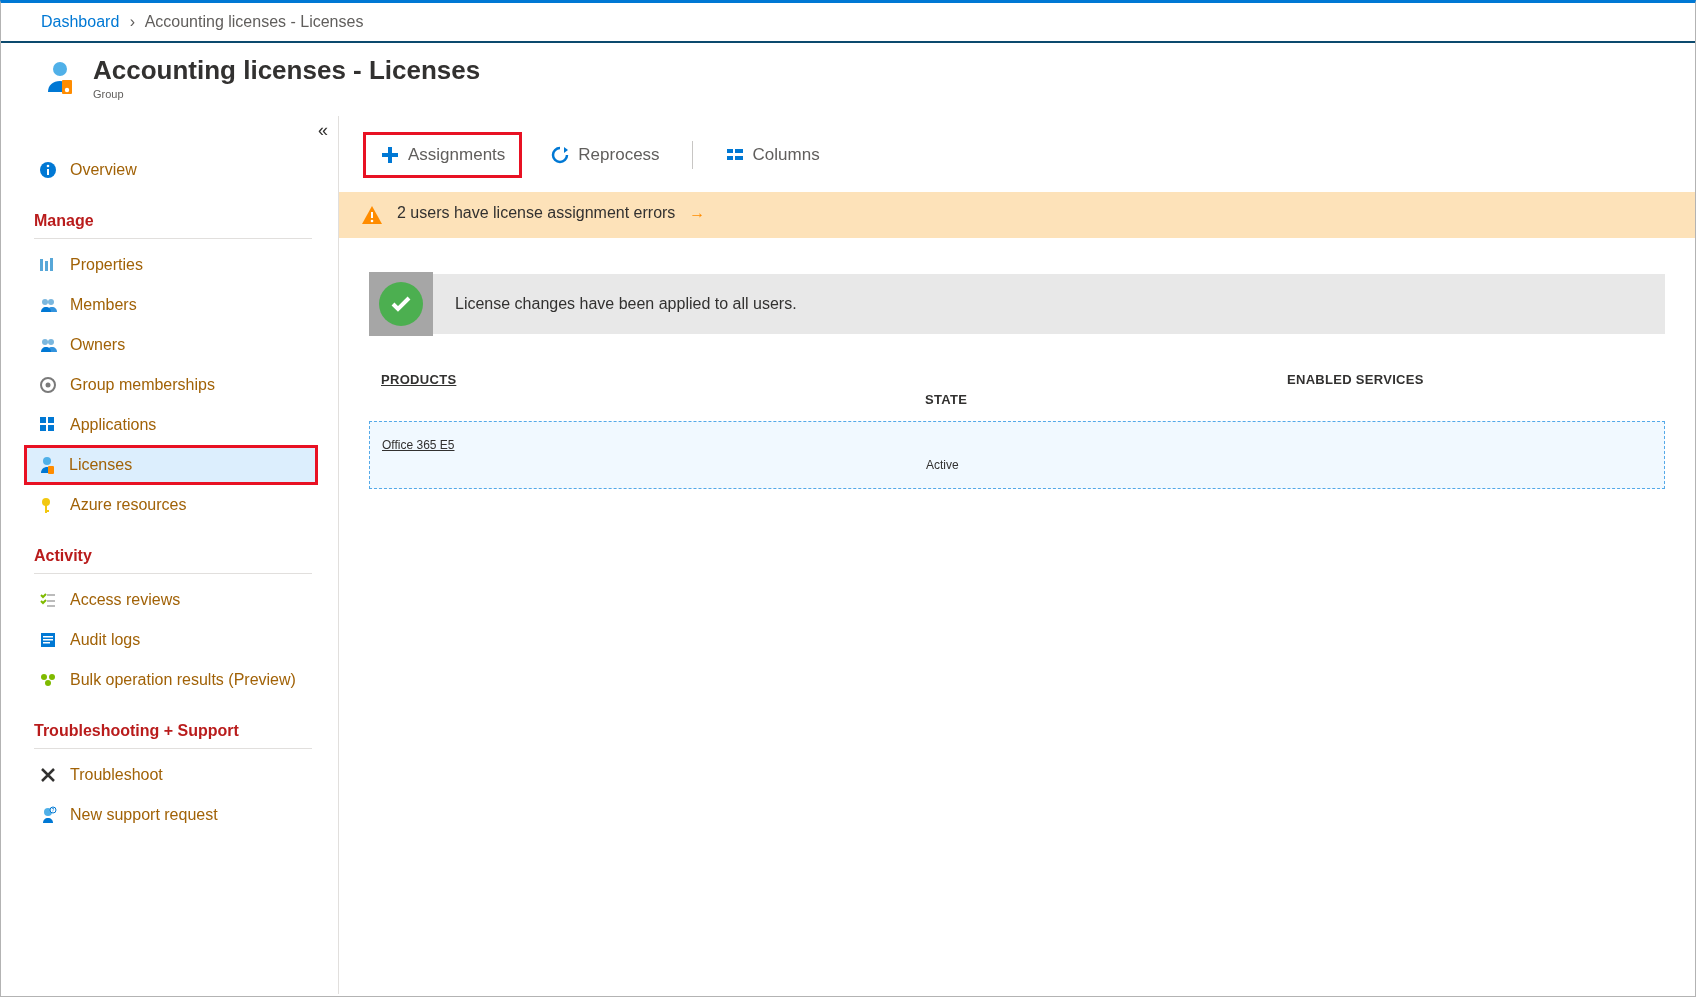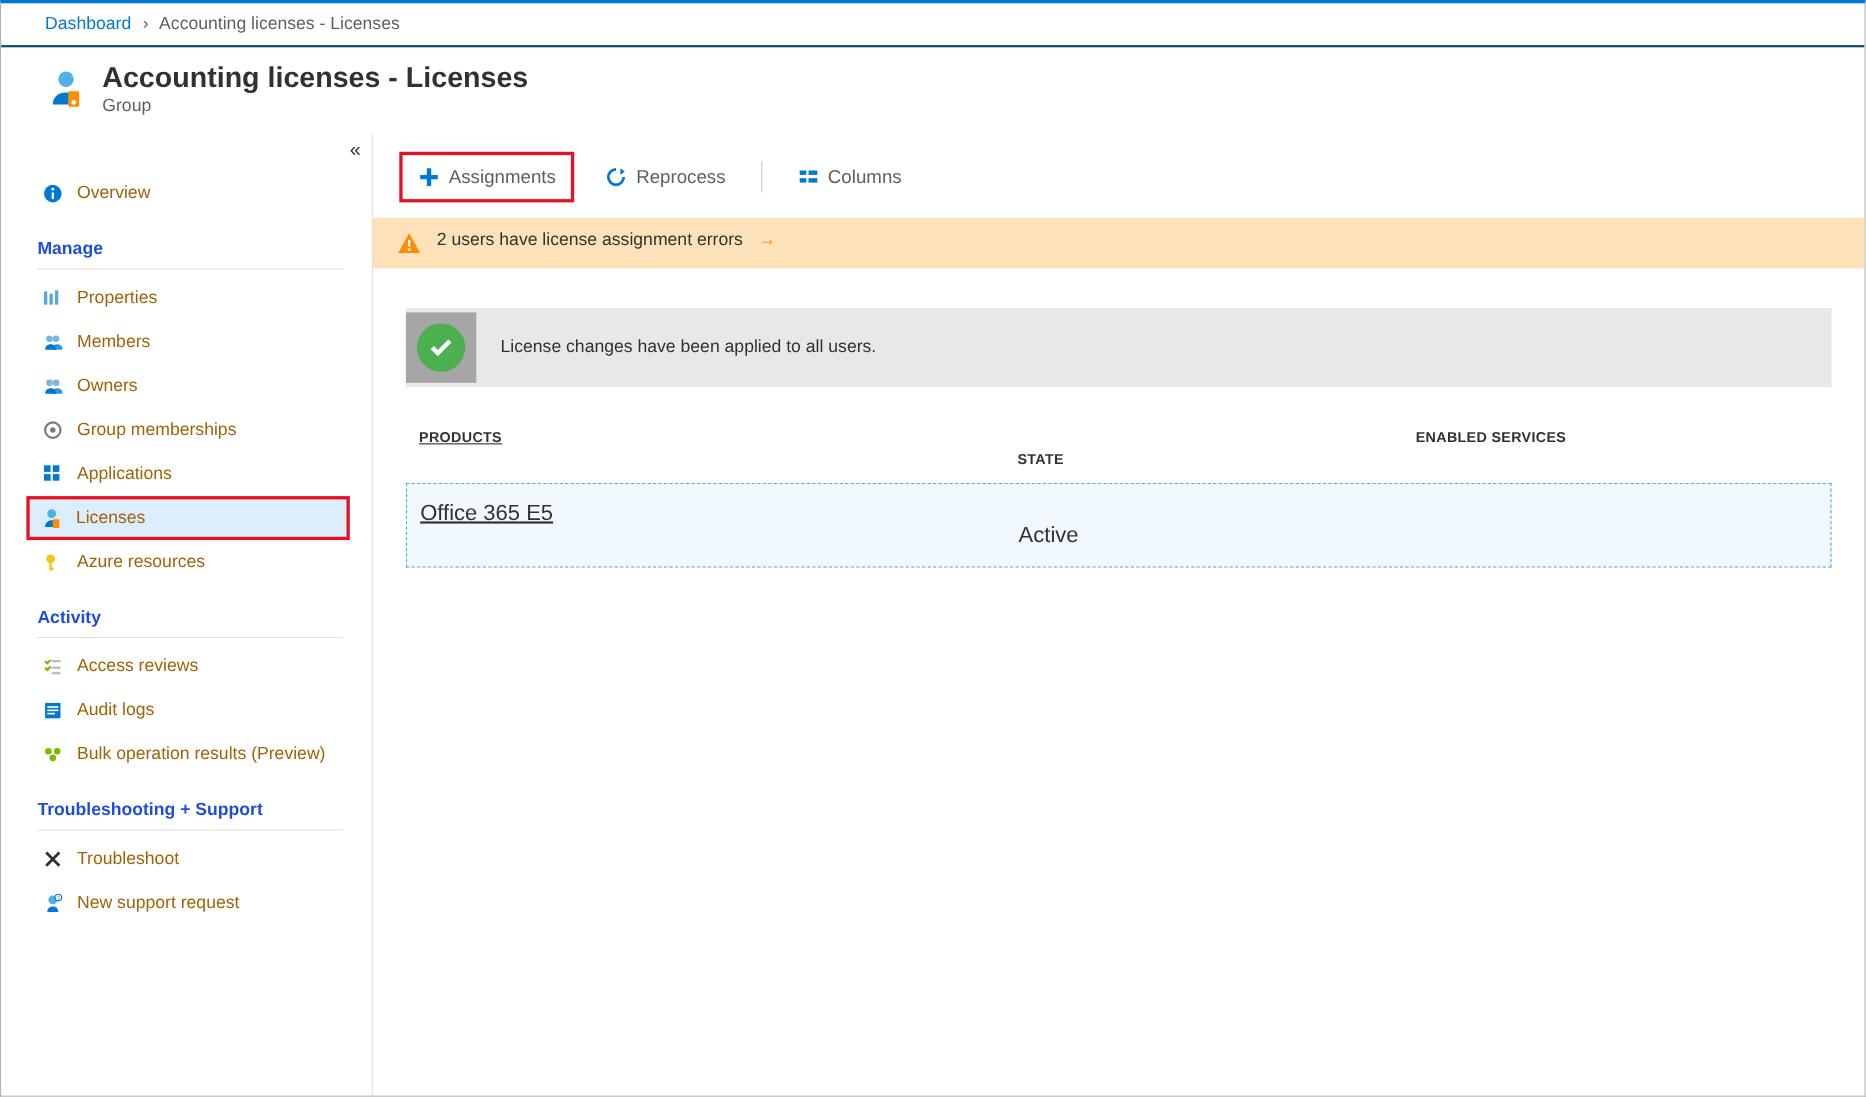--- a/index.html
+++ b/index.html
@@ -22,40 +22,40 @@
   }
   .breadcrumb a { color: #0078d4; text-decoration: none; }
   .breadcrumb .sep { margin: 0 6px; color: #605e5c; }
   .header {
     display: flex;
     align-items: center;
     padding: 12px 40px 16px;
   }
   .header-icon { width: 38px; height: 38px; margin-right: 14px; display:flex; align-items:center; justify-content:center; }
   .header-text h1 { font-size: 26px; font-weight: 600; color: #323130; }
-  .header-text .sub { font-size: 16px; color: #605e5c; margin-top: 2px; }
+  .header-text .sub { font-size: 11px; color: #605e5c; margin-top: 2px; }
 
   .content { display: flex; height: calc(100% - 115px); }
   .sidebar {
     width: 338px;
     border-right: 1px solid #e1dfdd;
     padding: 10px 26px 0 33px;
     position: relative;
   }
   .collapse-toggle {
     position: absolute;
     top: 4px; right: 10px;
     font-size: 18px;
     color: #323130;
     cursor: pointer;
   }
   .nav-group-title {
     font-weight: 600;
     font-size: 16px;
-    color: #1d4ed8;
+    color: #b91c1c;
     margin: 22px 0 6px;
     padding-bottom: 8px;
     border-bottom: 1px solid #e1dfdd;
   }
   .nav-item {
     display: flex;
     align-items: center;
     padding: 10px 4px;
     font-size: 16px;
     color: #a16207;
@@ -104,21 +104,21 @@
     color: #323130;
   }
   .warning-banner .warrow { color: #ff8c00; font-weight: bold; }
 
   .success-banner {
     margin: 36px 30px 0;
     background: #e8e8e8;
     display: flex;
     align-items: center;
     padding: 0 0 0 0;
-    height: 72px;
+    height: 60px;
   }
   .success-badge {
     width: 64px; height: 64px;
     background: #a6a6a6;
     display:flex; align-items:center; justify-content:center;
   }
   .success-circle {
     width: 44px; height: 44px;
     border-radius: 50%;
     background: #4caf50;
@@ -135,21 +135,21 @@
     color: #323130;
     padding: 0 12px 14px;
     letter-spacing: 0.3px;
   }
   .col-prod { flex: 0 0 544px; text-decoration: underline; }
   .col-state { flex: 0 0 320px; margin-top: 20px; }
   .col-serv { flex: 1; padding-left: 42px; }
   .trow {
     display: flex;
     padding: 16px 12px;
-    font-size: 20px;
+    font-size: 12px;
     color: #323130;
     border: 1px dashed #54a9e8;
     background: #f1f9ff;
   }
 
   svg { display:block; }
 </style>
 </head>
 <body>
 

